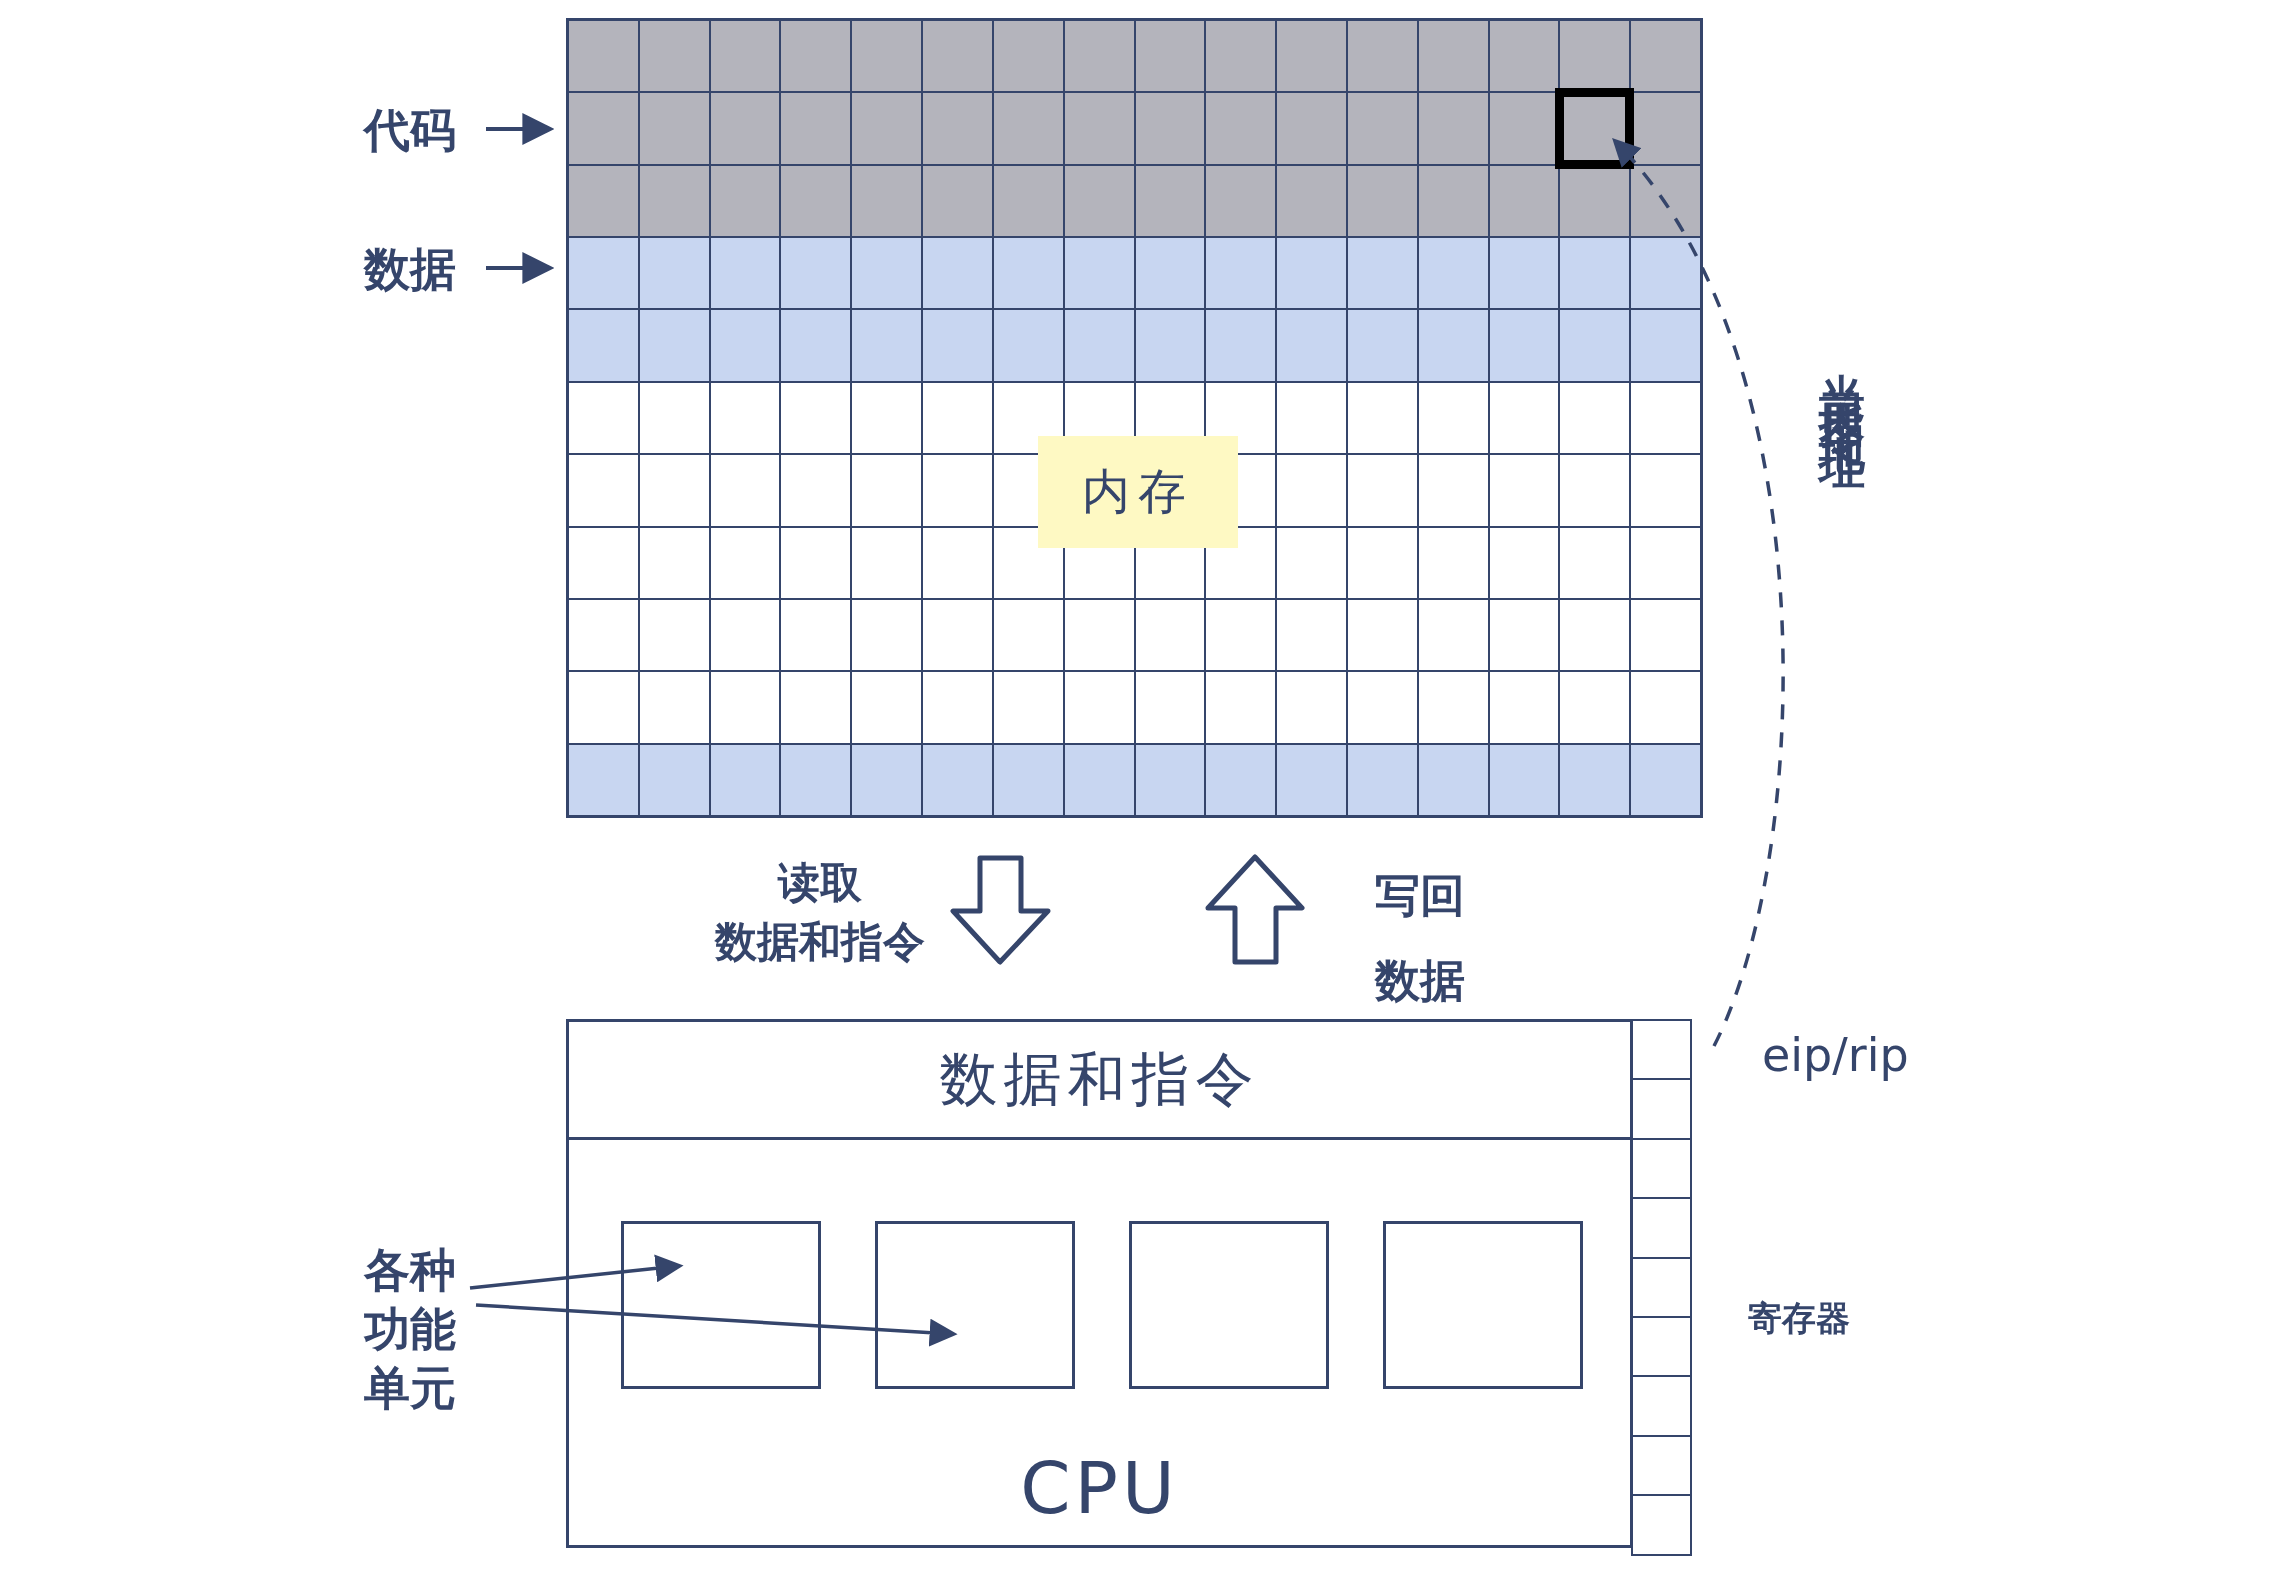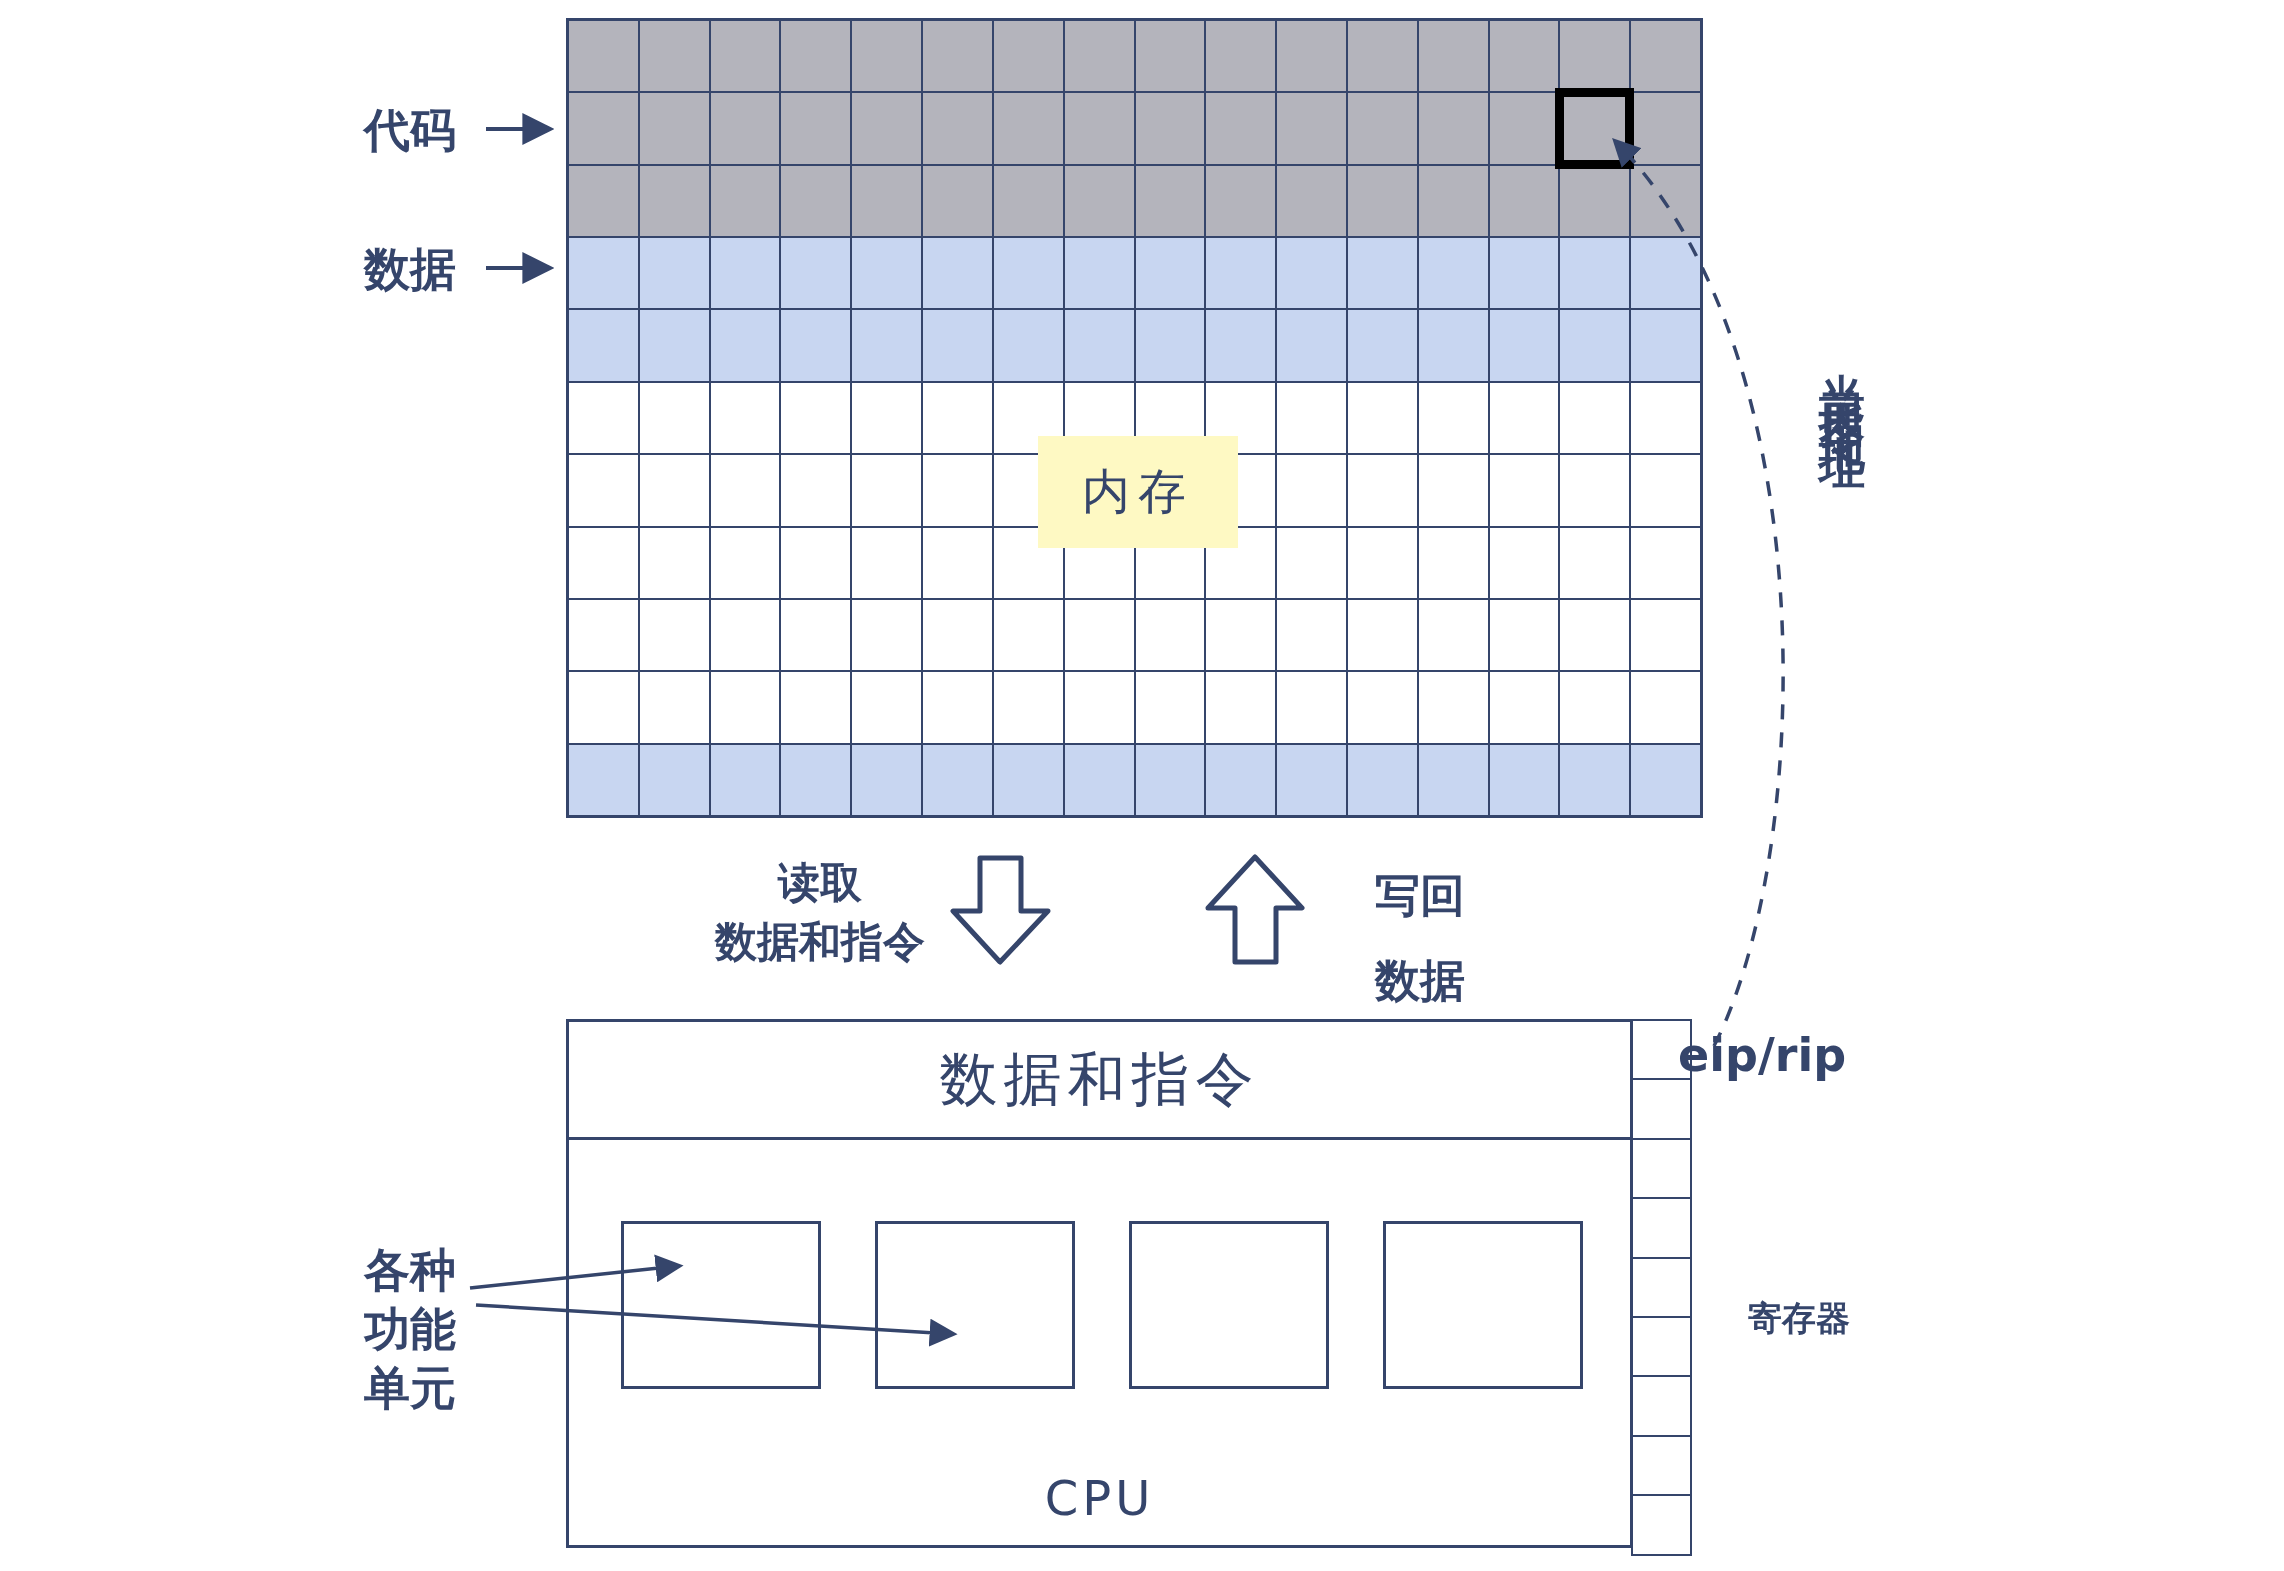--- a/index.html
+++ b/index.html
@@ -33,43 +33,43 @@
     font-size:48px;letter-spacing:8px;font-family:Liberation Serif, serif;
   }
 
   
   .txt{position:absolute;z-index:4;color:var(--ink);}
   .code-label{left:364px;top:100px;font-size:46px;font-weight:600;text-align:center;}
   .data-label{left:364px;top:239px;font-size:46px;font-weight:600;}
   .read-label{left:640px;top:853px;width:360px;text-align:center;font-size:42px;line-height:59px;font-weight:600;white-space:pre-line;}
   .write-label{left:1320px;top:853px;width:200px;text-align:center;font-size:45px;line-height:85px;font-weight:600;white-space:pre-line;}
   .units-label{left:364px;top:1226px;font-size:46px;line-height:59px;font-weight:600;white-space:pre-line;margin-top:15px;}
-  .eip-label{left:1678px;top:1028px;font-size:46px;font-weight:700;}
+  .eip-label{left:1762px;top:1028px;font-size:46px;font-weight:400;}
   .registers-label{left:1748px;top:1296px;font-size:34px;font-weight:600;}
   .current-instr-label{
     left:1812px;top:336px;font-size:46px;font-weight:600;
     writing-mode:vertical-rl;text-orientation:upright;letter-spacing:14px;
   }
 
   
   .cpu-box{
     position:absolute;left:566px;top:1019px;width:1067px;height:529px;
     border:3px solid var(--ink);background:#fff;z-index:1;
   }
   .cache-section{
     width:100%;height:118px;border-bottom:3px solid var(--ink);
     display:flex;align-items:center;justify-content:center;
     font-size:58px;letter-spacing:6px;color:var(--ink);
   }
   .fu-box{
     position:absolute;top:199px;width:200px;height:168px;border:3px solid var(--ink);background:#fff;
   }
   .cpu-label{
-    position:absolute;left:0;top:448px;width:100%;text-align:center;
-    font-size:48px;letter-spacing:4px;color:var(--ink);
+    position:absolute;left:0;top:424px;width:100%;text-align:center;
+    font-size:72px;letter-spacing:4px;color:var(--ink);
   }
 
   
   .register-column{
     position:absolute;left:1631px;top:1019px;width:61px;
     display:flex;flex-direction:column;border:1.5px solid var(--ink);background:#fff;z-index:2;
   }
   .rcell{height:59.4px;border:1.5px solid var(--ink);background:#fff;}
 
   

